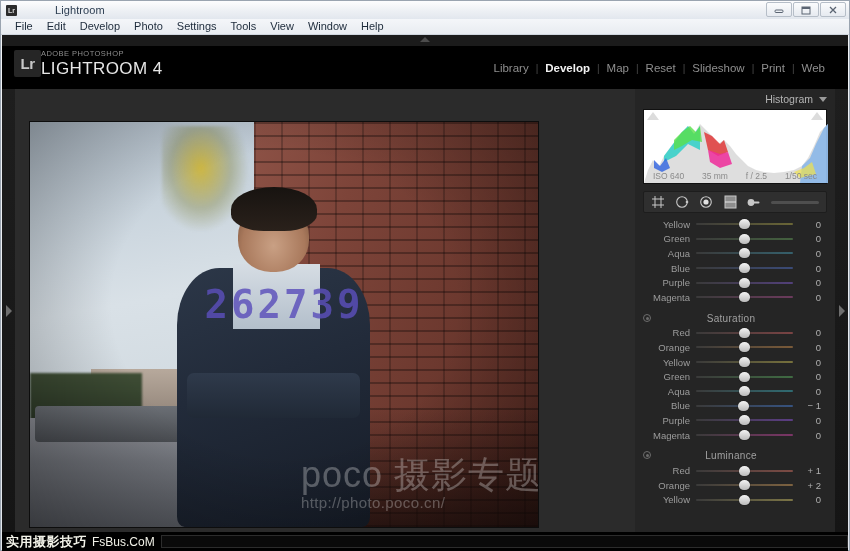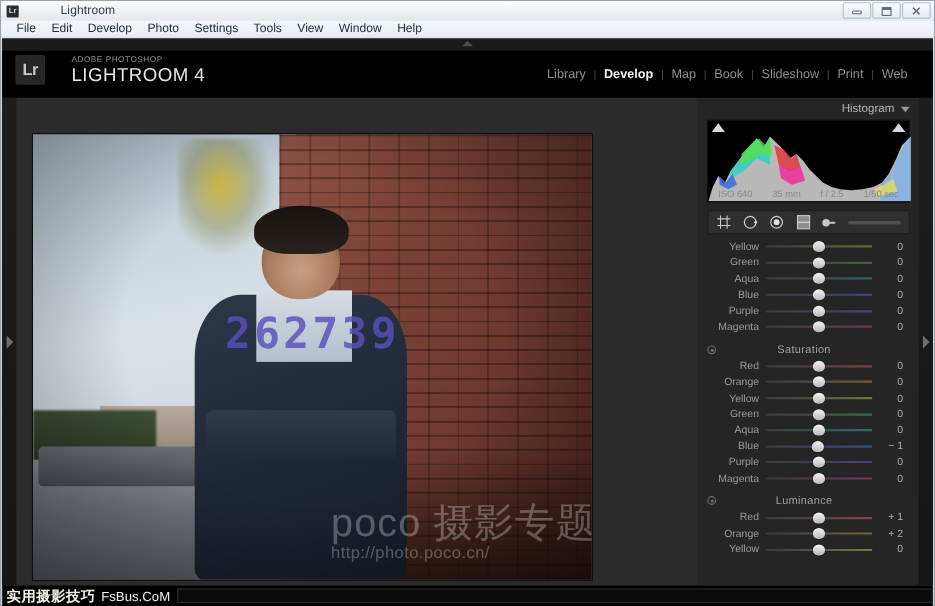--- a/index.html
+++ b/index.html
@@ -68,21 +68,21 @@
   .lr-header {
     position:absolute; left:0; top:11px; width:846px; height:43px;
     background:#000;
   }
   .idplate { position:absolute; left:12px; top:4px; display:flex; align-items:center; }
   .lr-logo {
     width:27px; height:27px; background:#262626; color:#c8c8c8;
     font-size:15px; font-weight:bold; line-height:27px; text-align:center;
     letter-spacing:-.5px; border-radius:2px;
   }
-  .idtxt { margin-left:24px; line-height:1;text-decoration:underline; }
+  .idtxt { margin-left:0; line-height:1;text-decoration:underline; }
   .idtxt .sup { font-size:7.5px; color:#8d8d8d; letter-spacing:.45px; display:block; }
   .idtxt .main {
     font-size:17px; color:#e6e6e6; letter-spacing:.4px; display:block;
     margin-top:2px; font-weight:300;
   }
 
   .modules {
     position:absolute; right:16px; top:16px; display:flex;
     align-items:center; font-size:11.5px;
   }
@@ -230,21 +230,21 @@
   .panel-title {
     height:20px; display:flex; align-items:center; justify-content:flex-end;
     padding-right:8px; gap:6px;
   }
   .panel-title span { font-size:10.5px; color:#b4b4b4; }
   .panel-title .cv {
     width:0;height:0;border-left:4px solid transparent;border-right:4px solid transparent;
     border-top:5px solid #9a9a9a;
   }
   .histo-box {
-    margin:0 8px; height:75px; background:#000000; position:relative;
+    margin:0 8px; height:75px; background:#ffffff; position:relative;
     border:1px solid #111;
   }
   .histo-box svg { position:absolute; left:0; top:0; }
   .clip {
     position:absolute; top:2px; width:0;height:0;
     border-left:6px solid transparent;border-right:6px solid transparent;
     border-bottom:8px solid #dcdcdc;
   }
   .clip.l { left:3px; }
   .clip.r { right:3px; }
@@ -377,21 +377,21 @@
           <span class="main">LIGHTROOM 4</span>
         </div>
       </div>
       <div class="modules">
         <div class="module">Library</div>
         <div class="mod-sep">|</div>
         <div class="module active">Develop</div>
         <div class="mod-sep">|</div>
         <div class="module">Map</div>
         <div class="mod-sep">|</div>
-        <div class="module">Book</div>
+        <div class="module">Reset</div>
         <div class="mod-sep">|</div>
         <div class="module">Slideshow</div>
         <div class="mod-sep">|</div>
         <div class="module">Print</div>
         <div class="mod-sep">|</div>
         <div class="module">Web</div>
       </div>
     </div>
 
     <div class="lr-body">

